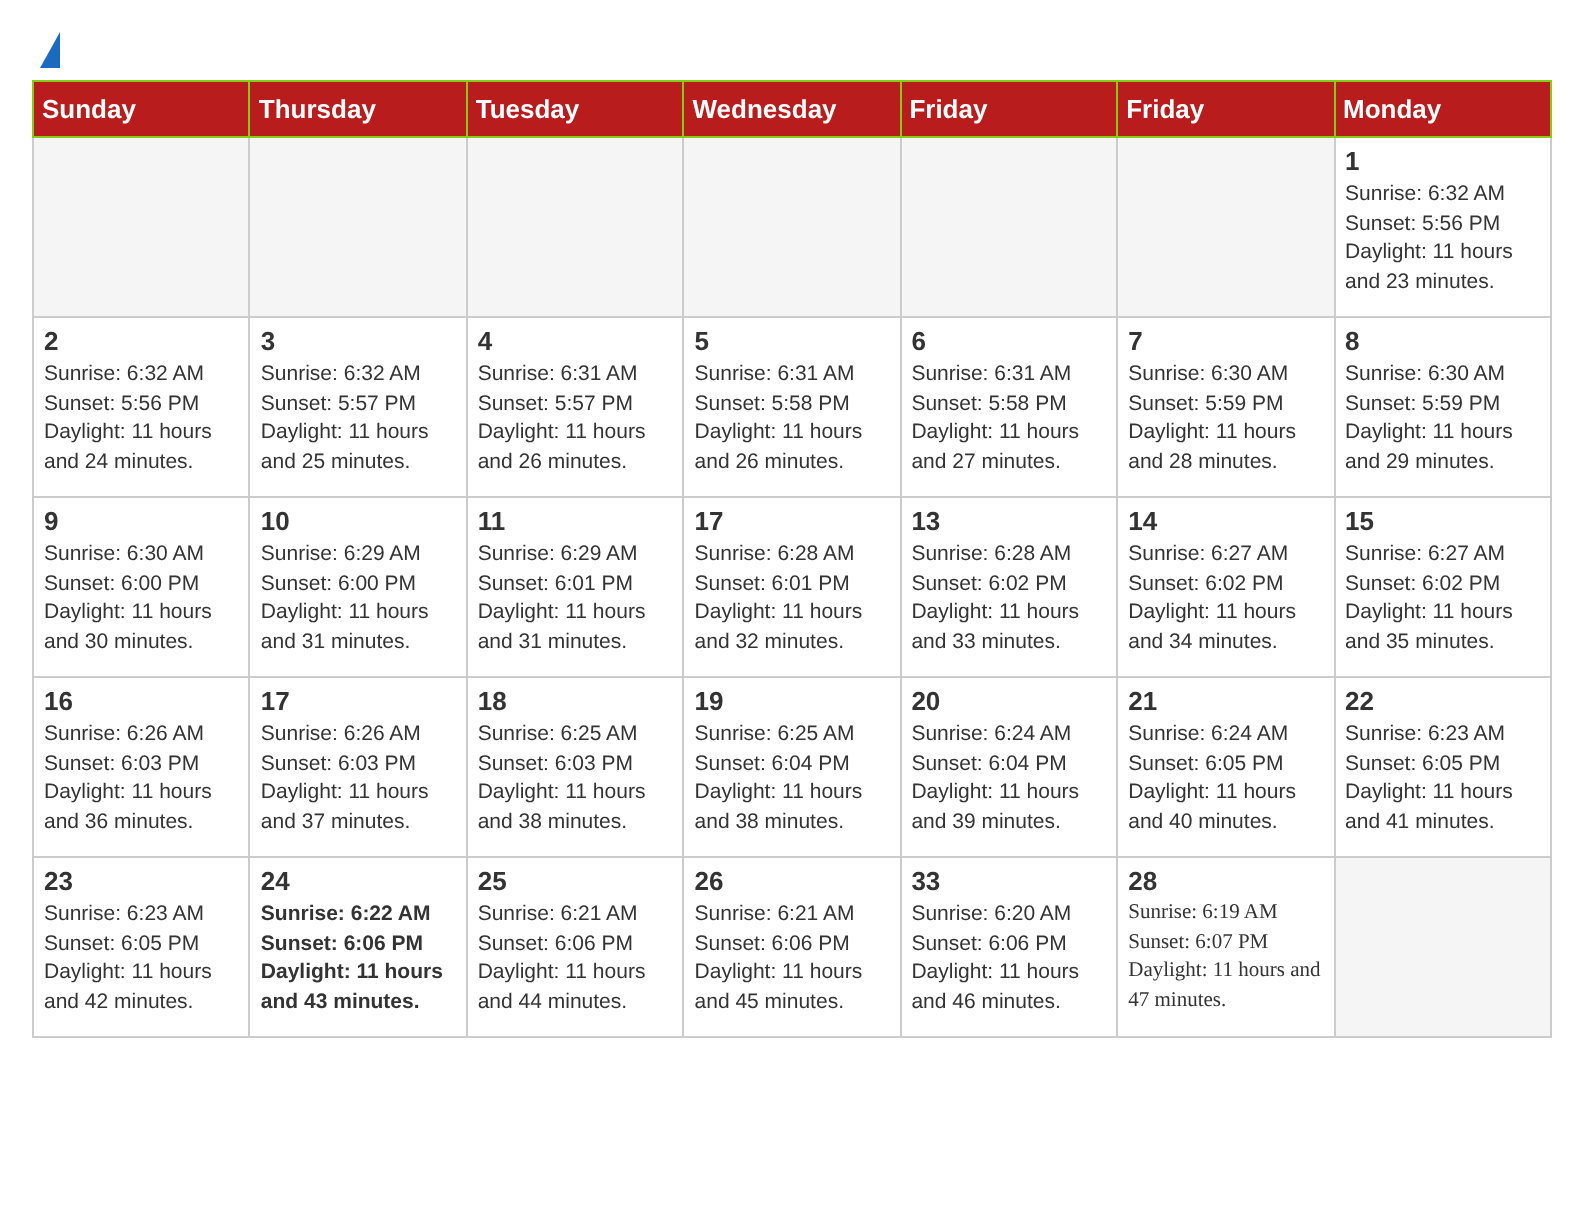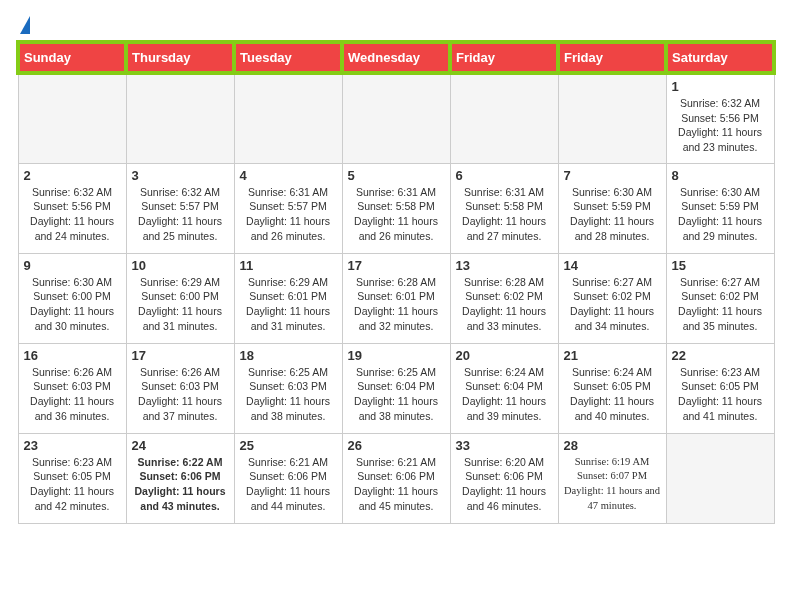--- a/index.html
+++ b/index.html
@@ -33,27 +33,27 @@
     .location {
       font-size: 15px;
       color: #444;
     }
     .calendar {
       width: 100%;
       border-collapse: collapse;
       table-layout: fixed;
     }
     .calendar th {
-      background-color: #ef4444;
+      background-color: #b91c1c;
       color: #fff;
       font-size: 13px;
       font-weight: bold;
       padding: 6px 4px;
       text-align: left;
-      border: 4px solid #84cc16;
+      border: 1px solid #84cc16;
     }
     .calendar td {
       border: 1px solid #ccc;
       vertical-align: top;
       padding: 4px 5px;
       height: 90px;
       font-size: 11px;
       color: #333;
       background: #fff;
     }
@@ -63,21 +63,20 @@
     .day-num {
       font-size: 13px;
       font-weight: bold;
       display: block;
       margin-bottom: 2px;
     }
     .day-info {
       font-size: 10.5px;
       line-height: 1.4;
       color: #333;
-      text-align: center;
     }
   </style>
 </head>
 <body>
 
 <div class="header">
   <div class="logo">
     <div style="display:flex;flex-direction:column;align-items:flex-start;">
       <div style="display:flex;align-items:center;">
         <span class="logo-general" style="font-size:18px;font-weight:bold;color:#333;"></span>
@@ -96,21 +95,21 @@
 
 <table class="calendar">
   <thead>
     <tr id="header-row">
         <th>Sunday</th>
         <th>Thursday</th>
         <th>Tuesday</th>
         <th>Wednesday</th>
         <th>Friday</th>
         <th>Friday</th>
-        <th>Saturday</th>
+        <th>Monday</th>
       </tr>
   </thead>
   <tbody id="calendar-body">
       <tr>
         <td class="empty"></td>
         <td class="empty"></td>
         <td class="empty"></td>
         <td class="empty"></td>
         <td class="empty"></td>
         <td class="empty"></td>

